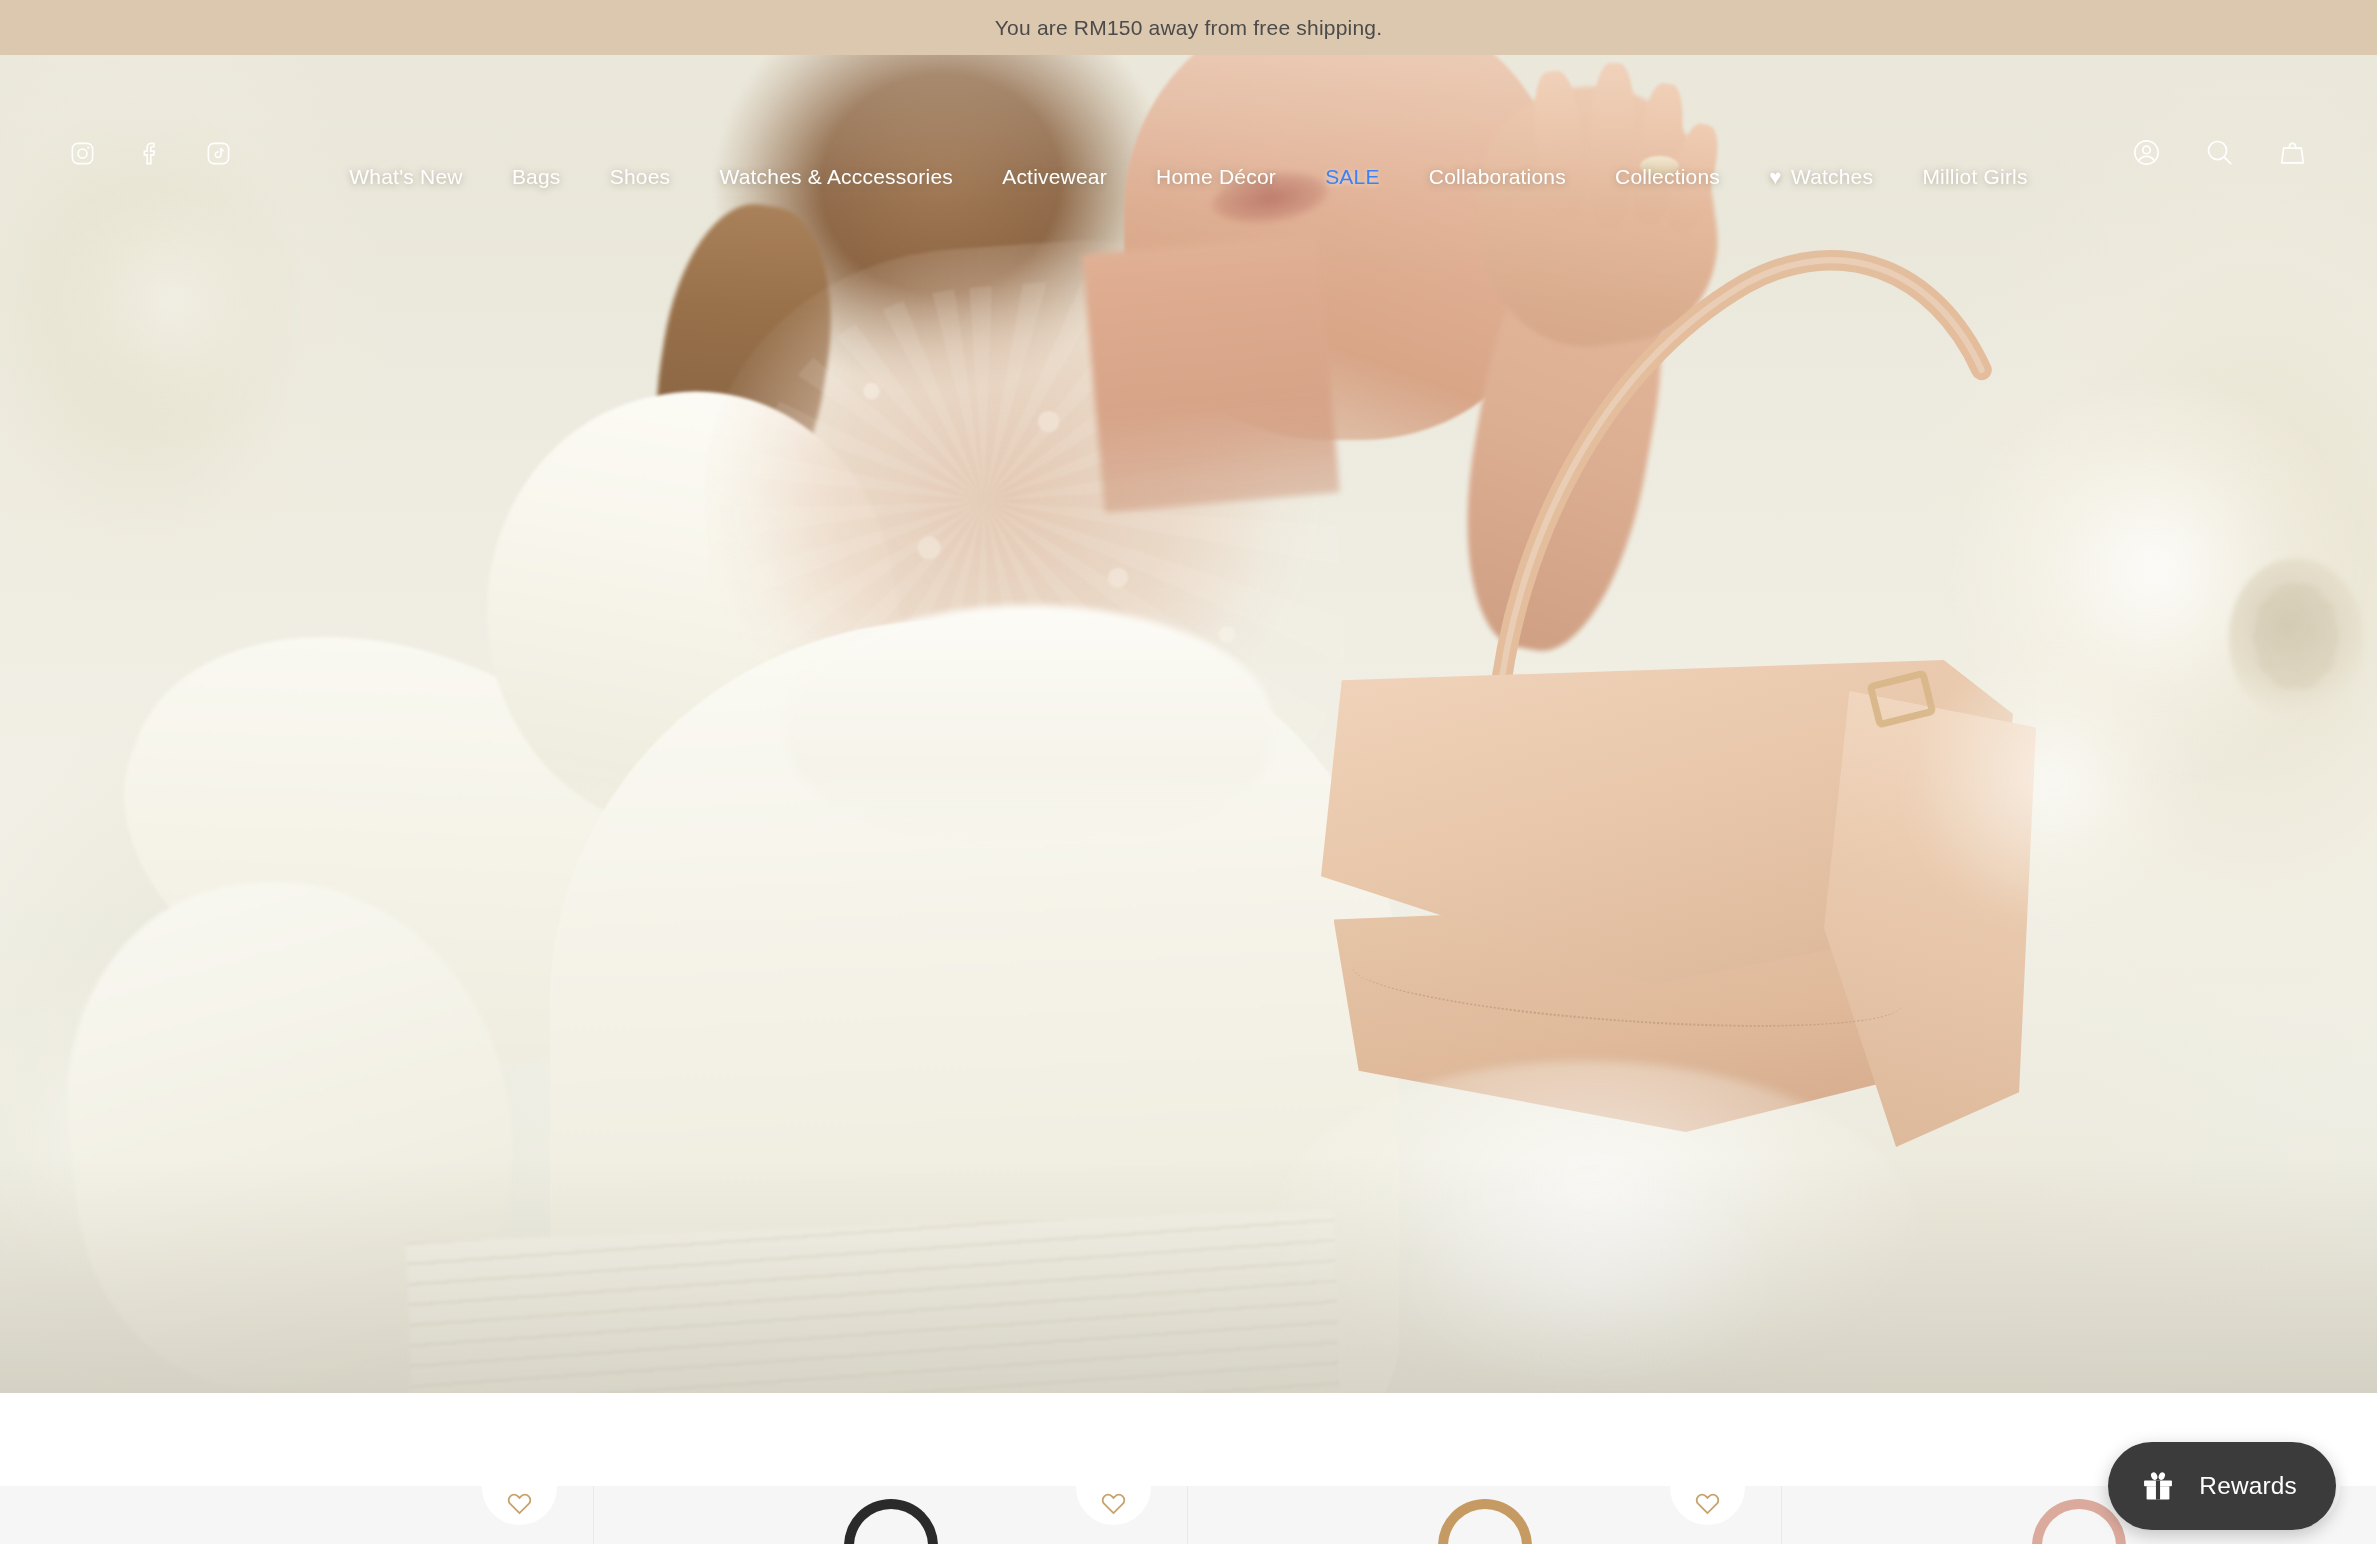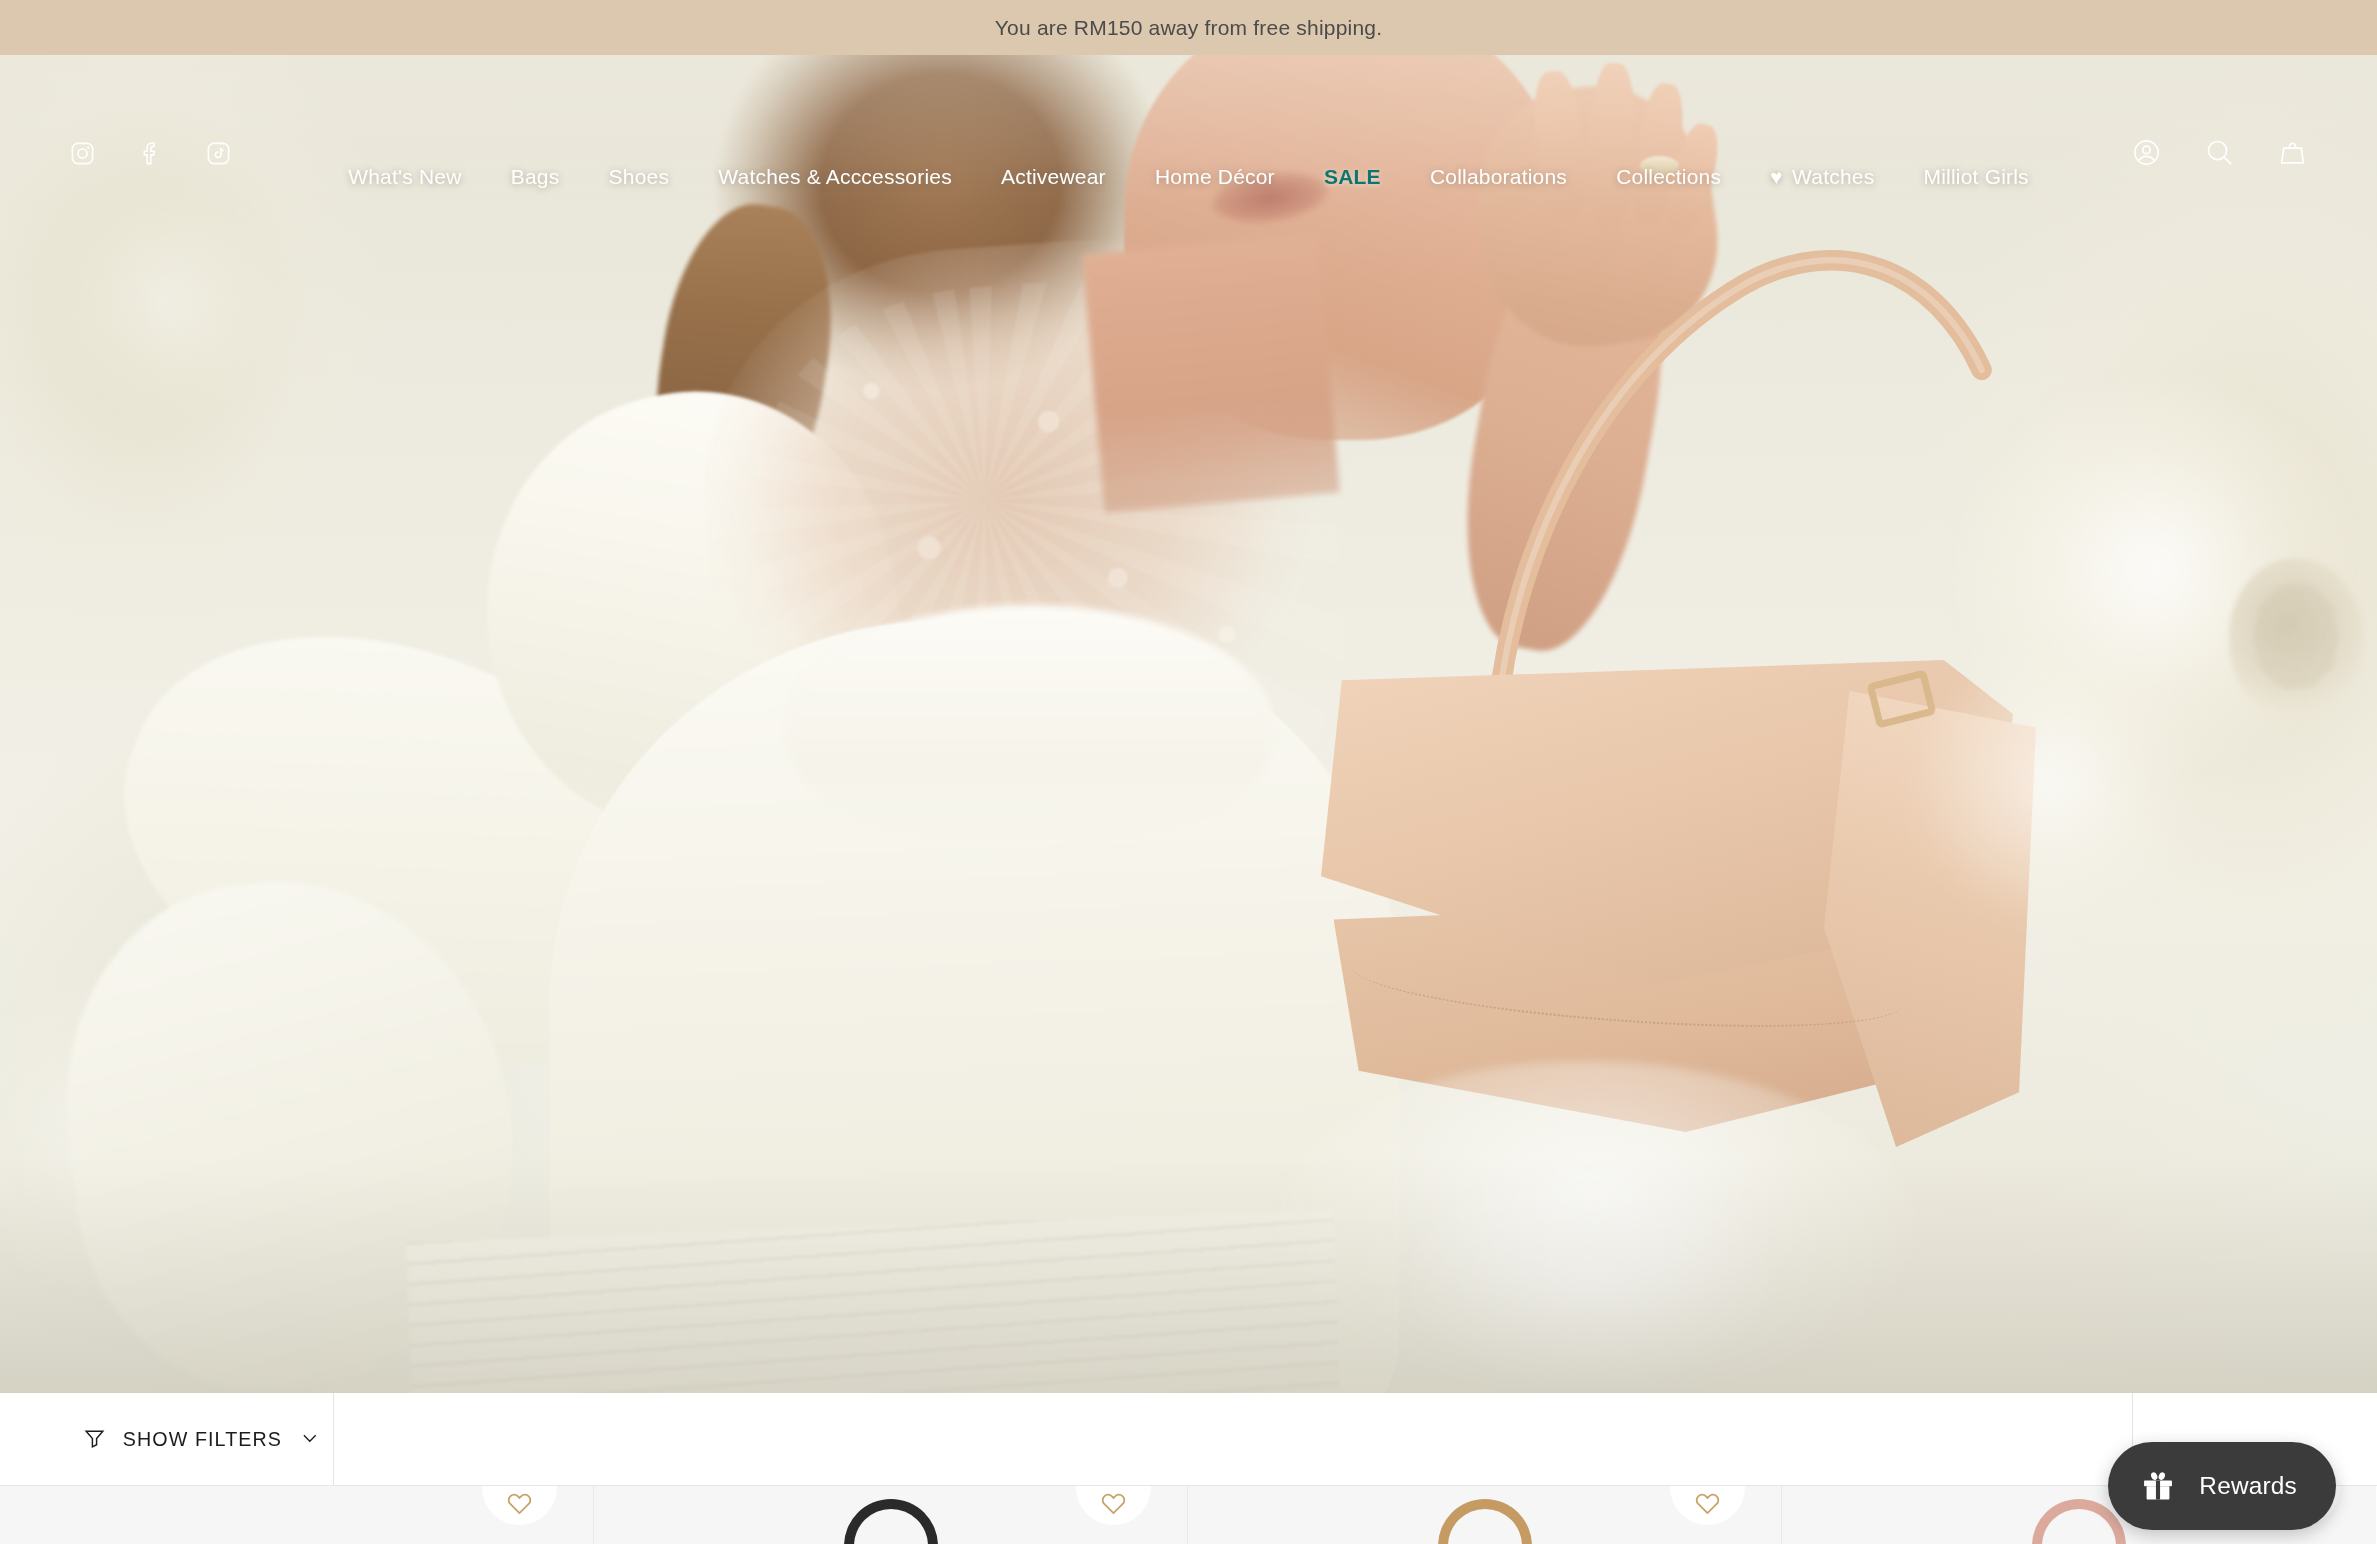--- a/index.html
+++ b/index.html
@@ -395,21 +395,21 @@
   }
   .nav-item {
     color: #ffffff;
     font-size: 21px;
     letter-spacing: 0.2px;
     padding: 7.9px 23.6px;
     white-space: nowrap;
     text-shadow: 0 0.8px 6.3px rgba(120,110,95,0.5);
     cursor: pointer;
   }
-  .nav-item.sale { color: #0f766e; text-shadow: 0 0.8px 5.5px rgba(255,255,255,0.55); font-weight: 700; }
+  .nav-item.sale { color: #3b82f6; text-shadow: 0 0.8px 5.5px rgba(255,255,255,0.55); font-weight: 400; }
   .nav-item.wishlist { display: flex; align-items: center; gap: 9.4px; }
   .heart-glyph { font-size: 20.4px; line-height: 1; }
 
   
   .hero-title {
     position: absolute;
     left: 75px; bottom: 116px;
     font-family: "Liberation Serif", serif;
     font-size: 49px;
     letter-spacing: 3.1px;
@@ -636,38 +636,20 @@
     <div class="nav-item sale">SALE</div>
     <div class="nav-item">Collaborations</div>
     <div class="nav-item">Collections</div>
     <div class="nav-item wishlist">
       <span class="heart-glyph">♥</span>
       <span>Watches</span>
     </div>
     <div class="nav-item">Milliot Girls</div>
   </nav>
 
-  <div class="filterbar">
-    <div class="divider d1"></div>
-    <div class="divider d2"></div>
-
-    <div class="show-filters">
-      <span>
-        <svg width="25" height="25" viewBox="0 0 24 24" fill="none" stroke="#1c1c1c" stroke-width="1.4">
-          <path d="M4 5h16l-6 7v6l-4 2v-8z"></path>
-        </svg>
-      </span>
-      <span class="show-filters-label">SHOW FILTERS</span>
-      <span>
-        <svg width="23.6" height="23.6" viewBox="0 0 24 24" fill="none" stroke="#1c1c1c" stroke-width="1.4">
-          <path d="M6 9.5 12 15.5 18 9.5"></path>
-        </svg>
-      </span>
-    </div>
-  </div>
 
   <div class="grid">
 
     <div class="card">
 
       <div class="wish-circle">
         <svg width="27" height="27" viewBox="0 0 24 24" fill="none" stroke="#c7a36a" stroke-width="1.6">
           <path d="M12 20.5 3.8 12.4a4.8 4.8 0 0 1 6.8-6.8l1.4 1.4 1.4-1.4a4.8 4.8 0 0 1 6.8 6.8z"></path>
         </svg>
       </div>

